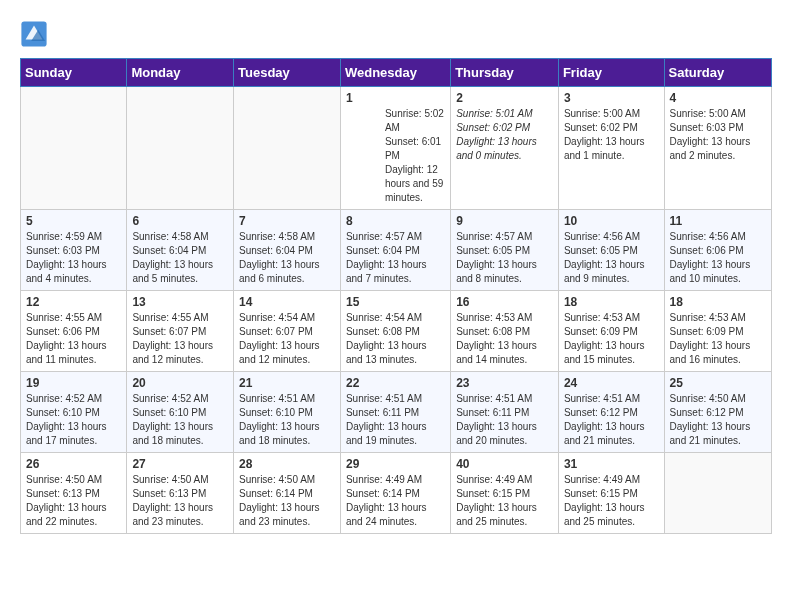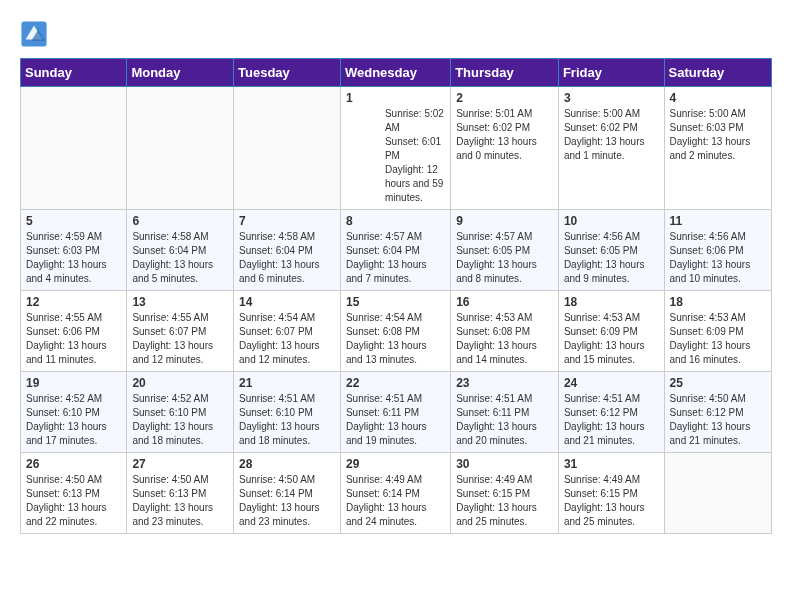--- a/index.html
+++ b/index.html
@@ -124,21 +124,21 @@
         <td class="empty-cell"></td>
         <td class="empty-cell"></td>
         <td>
           <div class="day-num">1</div>
           <div class="day-info" style="white-space: pre-line; margin-left: 39px;">Sunrise: 5:02 AM
 Sunset: 6:01 PM
 Daylight: 12 hours and 59 minutes.</div>
         </td>
         <td>
           <div class="day-num">2</div>
-          <div class="day-info" style="white-space: pre-line;">Sunrise: 5:01 AM
+          <div class="day-info" style="white-space: pre-line; font-style: italic;">Sunrise: 5:01 AM
 Sunset: 6:02 PM
 Daylight: 13 hours and 0 minutes.</div>
         </td>
         <td>
           <div class="day-num">3</div>
           <div class="day-info" style="white-space: pre-line;">Sunrise: 5:00 AM
 Sunset: 6:02 PM
 Daylight: 13 hours and 1 minute.</div>
         </td>
         <td>
@@ -299,21 +299,21 @@
 Sunset: 6:14 PM
 Daylight: 13 hours and 23 minutes.</div>
         </td>
         <td>
           <div class="day-num">29</div>
           <div class="day-info" style="white-space: pre-line;">Sunrise: 4:49 AM
 Sunset: 6:14 PM
 Daylight: 13 hours and 24 minutes.</div>
         </td>
         <td>
-          <div class="day-num">30</div>
+          <div class="day-num">40</div>
           <div class="day-info" style="white-space: pre-line;">Sunrise: 4:49 AM
 Sunset: 6:15 PM
 Daylight: 13 hours and 25 minutes.</div>
         </td>
         <td>
           <div class="day-num">31</div>
           <div class="day-info" style="white-space: pre-line;">Sunrise: 4:49 AM
 Sunset: 6:15 PM
 Daylight: 13 hours and 25 minutes.</div>
         </td>

